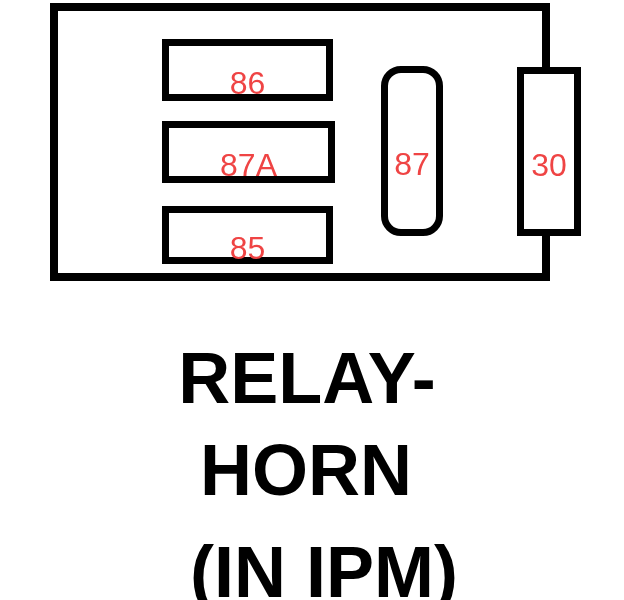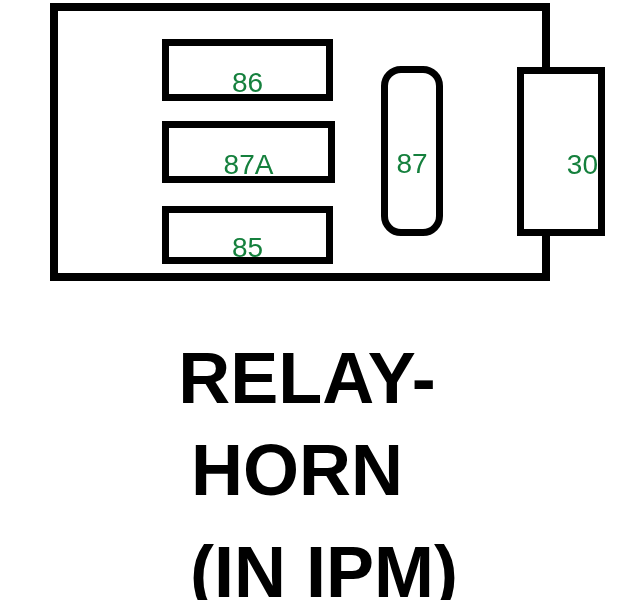--- a/index.html
+++ b/index.html
@@ -28,45 +28,45 @@
   .pin-box {
     position: absolute;
     border: 7px solid #000000;
     box-sizing: border-box;
     background: #ffffff;
     display: flex;
     align-items: center;
     justify-content: center;
   }
   .pin-label {
-    font-size: 28px;
+    font-size: 32px;
     font-weight: 400;
-    color: #15803d;
+    color: #ef4444;
     line-height: 1;
     position: relative;
     top: 3px;
     white-space: nowrap;
     margin-top: 20px;
   }
   .pin-86  { left: 104px; top: 28px;  width: 171px; height: 62px; }
   .pin-87a { left: 104px; top: 110px; width: 173px; height: 62px; text-decoration: underline; }
   .pin-85  { left: 104px; top: 195px; width: 171px; height: 58px; }
   .pin-87  { left: 323px; top: 55px;  width: 62px;  height: 170px; border-radius: 20px; }
-  .pin-30  { left: 459px; top: 56px;  width: 88px;  height: 169px; justify-content: flex-end; }
+  .pin-30  { left: 459px; top: 56px;  width: 64px;  height: 169px; }
   .caption-line {
     position: absolute;
     transform: translateX(-50%);
     font-weight: bold;
     font-size: 72px;
     line-height: 1;
     color: #000000;
     white-space: nowrap;
   }
   .caption-line-1 { left: 307px; top: 342px; text-align: center; }
-  .caption-line-2 { left: 297px; top: 434px; }
+  .caption-line-2 { left: 306px; top: 434px; }
   .caption-line-3 { left: 324px; top: 536px; }
 </style>
 </head>
 <body>
 
 <div class="page">
 
   <div class="outer-box">
     <div class="pin-box pin-86">
       <span class="pin-label">86</span>

